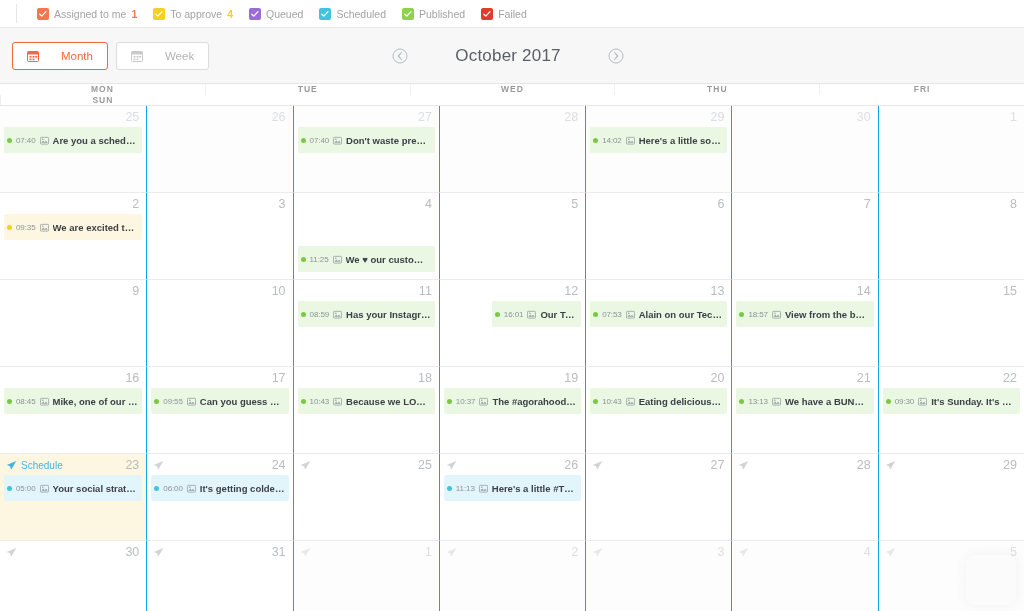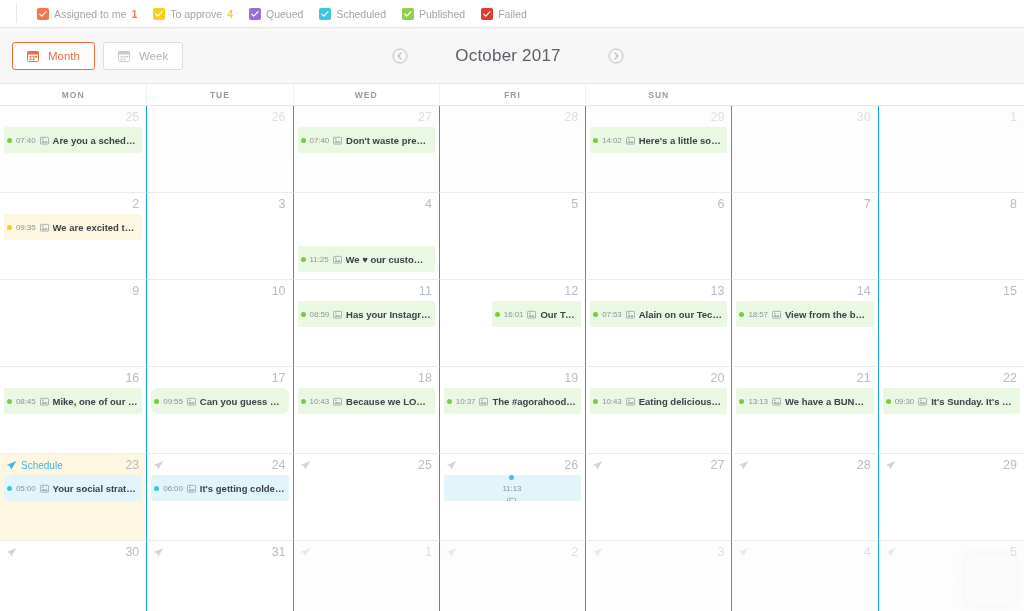--- a/index.html
+++ b/index.html
@@ -67,21 +67,21 @@
   .toolbar {
     height: 56px;
     background: #f7f7f7;
     border-bottom: 1px solid #e6e6e6;
     display: flex;
     align-items: center;
     position: relative;
   }
   .view-toggle { display: flex; gap: 8px; padding-left: 12px; }
   .vbtn {
-    display: flex; align-items: center; gap: 9px;
+    display: flex; align-items: center; gap: 22px;
     height: 28px; padding: 0 14px;
     border-radius: 3px;
     background: #ffffff;
     font-size: 11.5px;
     cursor: pointer;
     border: 1px solid #dcdcdc;
     color: #b4b4b4;
     white-space: nowrap;
   }
   .vbtn.active { border-color: #f06a3f; color: #f06a3f; }
@@ -106,21 +106,21 @@
     color: #5a5f66;
     letter-spacing: .2px;
     white-space: nowrap;
     min-width: 120px;
     text-align: center;
   }
 
   
   .dow-row {
     display: grid;
-    grid-template-columns: repeat(7, 1fr);
+    grid-template-columns: repeat(5, 1fr);
     height: 22px;
     border-bottom: 1px solid #e6e6e6;
     background: #fff;
   }
   .dow {
     display: flex; align-items: center; justify-content: center;
     font-size: 8.5px;
     font-weight: bold;
     letter-spacing: 1px;
     color: #9a9a9a;
@@ -309,20 +309,21 @@
             <path d="M6.8 4.8 L9.8 8 L6.8 11.2" fill="none" stroke="#b9bcc0" stroke-width="1.2" stroke-linecap="round" stroke-linejoin="round"></path>
           </svg>
       </div>
     </div>
   </div>
 
   <div class="dow-row" id="dow-row">
       <div class="dow">MON</div>
       <div class="dow">TUE</div>
       <div class="dow">WED</div>
+      <div class="dow">THU</div>
       <div class="dow">FRI</div>
       <div class="dow">SUN</div>
     </div>
 
   <div class="cal-grid" id="cal-grid">
       <div class="cell out">
         <div class="cell-head">
           <div class="daynum muted">25</div>
         </div>
         <div class="events">
@@ -569,21 +570,21 @@
             </span>
             <span class="ev-title">Mike, one of our Custo...</span>
           </div>
         </div>
       </div>
       <div class="cell">
         <div class="cell-head">
           <div class="daynum">17</div>
         </div>
         <div class="events">
-          <div class="event" style="background: rgb(233, 247, 227); border-radius: 7px;">
+          <div class="event" style="background: rgb(233, 247, 227);">
             <span class="ev-dot" style="background: rgb(122, 201, 67);"></span>
             <span class="ev-time">09:55</span>
             <span class="ev-icon">
               <svg viewBox="0 0 10 10" width="9" height="9">
                 <rect x="0.5" y="1.5" width="9" height="7.5" rx="1" fill="none" stroke="#9aa0a6" stroke-width="0.9"></rect>
                 <path d="M1.5 7.6 L3.6 5.1 L5.2 6.9 L6.7 5.4 L8.6 7.6 Z" fill="#9aa0a6"></path>
                 <circle cx="3.1" cy="3.6" r="0.85" fill="#9aa0a6"></circle>
               </svg>
             </span>
             <span class="ev-title">Can you guess which wi...</span>
@@ -749,21 +750,21 @@
       <div class="cell">
         <div class="cell-head">
           <span class="plane ghost">
             <svg viewBox="0 0 12 12" width="11" height="11">
               <path d="M11.3 1 L0.8 5.4 L4.4 6.7 L5.6 10.6 Z" fill="#9aa0a6"></path>
             </svg>
           </span>
           <div class="daynum">26</div>
         </div>
         <div class="events">
-          <div class="event" style="background: rgb(226, 245, 250); flex-direction: column;">
+          <div class="event" style="background: rgb(226, 245, 250);">
             <span class="ev-dot" style="background: rgb(63, 195, 224);"></span>
             <span class="ev-time">11:13</span>
             <span class="ev-icon">
               <svg viewBox="0 0 10 10" width="9" height="9">
                 <rect x="0.5" y="1.5" width="9" height="7.5" rx="1" fill="none" stroke="#9aa0a6" stroke-width="0.9"></rect>
                 <path d="M1.5 7.6 L3.6 5.1 L5.2 6.9 L6.7 5.4 L8.6 7.6 Z" fill="#9aa0a6"></path>
                 <circle cx="3.1" cy="3.6" r="0.85" fill="#9aa0a6"></circle>
               </svg>
             </span>
             <span class="ev-title">Here's a little #TBT to E...</span>

